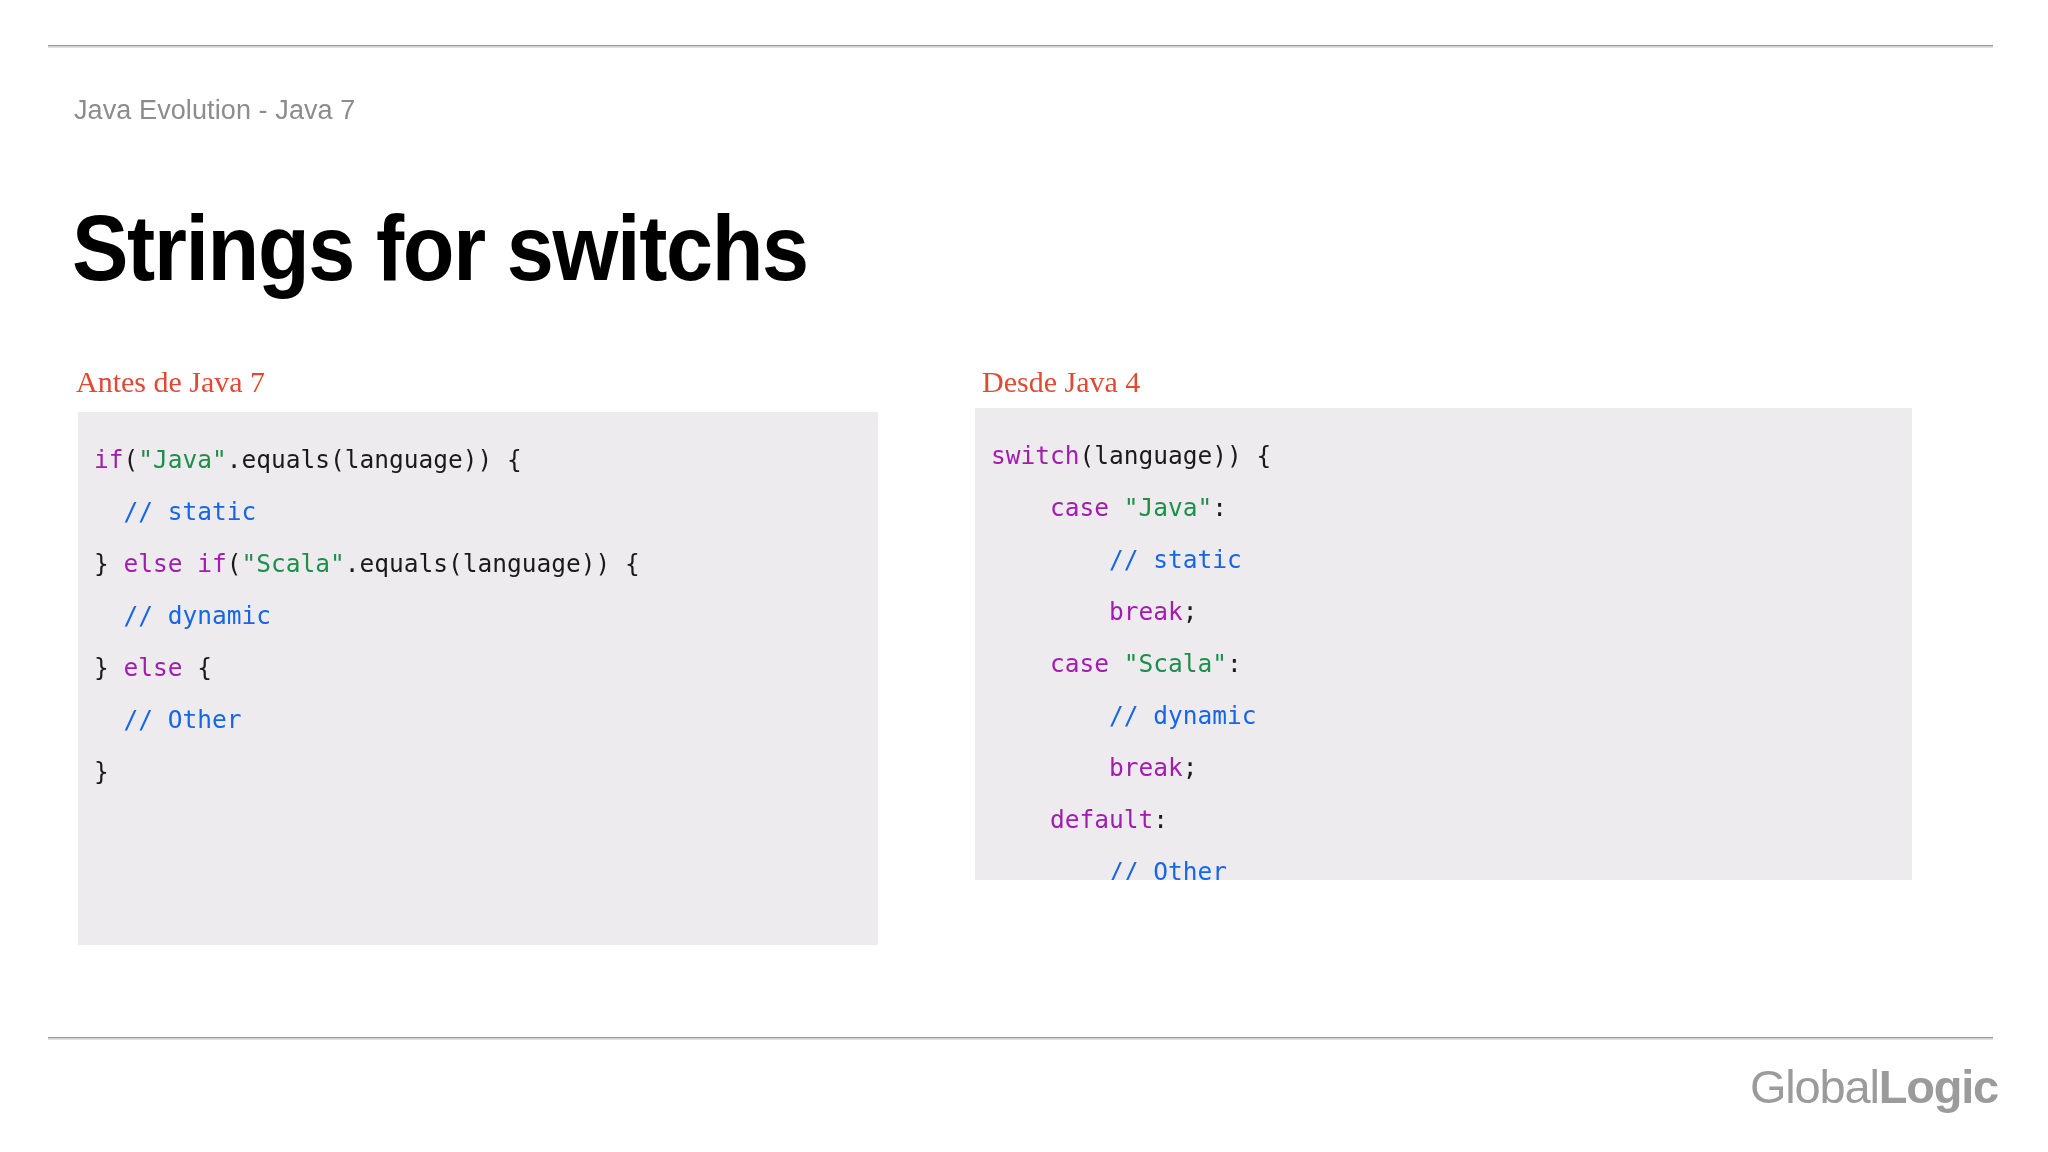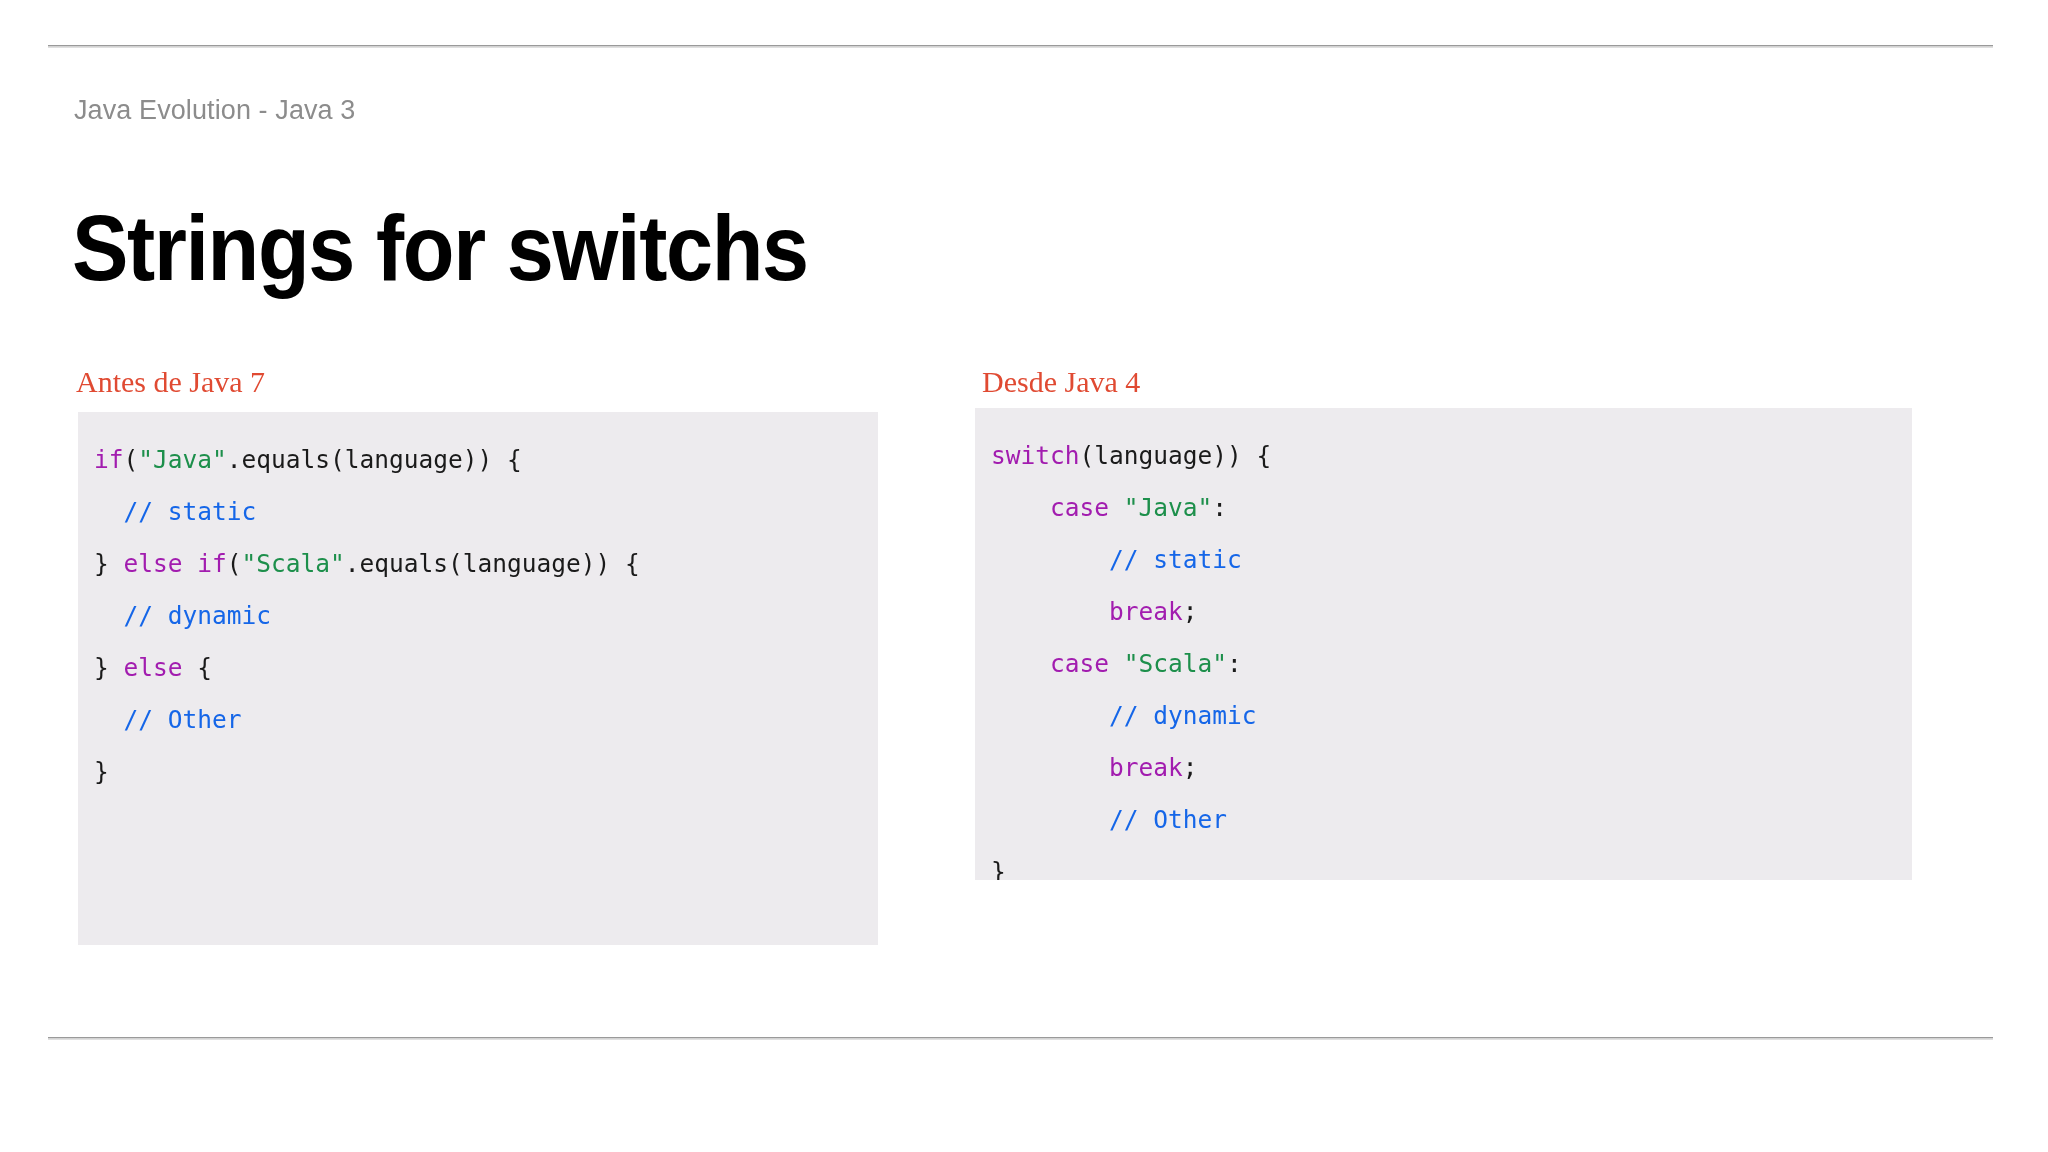--- a/index.html
+++ b/index.html
@@ -118,21 +118,21 @@
   .logo .lg-global { font-weight: normal; }
   .logo .lg-logic  { font-weight: bold; }
 </style>
 </head>
 <body>
 
 <div class="slide">
 
   <div class="rule rule-top"></div>
 
-  <div class="eyebrow">Java Evolution - Java 3</div>
+  <div class="eyebrow">Java Evolution - Java 7</div>
 
   <h1 class="title">Strings for switchs</h1>
 
   <div class="col-heading left">Antes de Java 7</div>
 
   <div class="codeblock left" id="code-left">
       <div class="line"><span class="kw">if</span><span class="pl">(</span><span class="str">"Java"</span><span class="pl">.equals(language)) {</span></div>
       <div class="line"><span class="pl">  </span><span class="cmt">// static</span></div>
       <div class="line"><span class="pl">} </span><span class="kw">else</span><span class="pl"> </span><span class="kw">if</span><span class="pl">(</span><span class="str">"Scala"</span><span class="pl">.equals(language)) {</span></div>
       <div class="line"><span class="pl">  </span><span class="cmt">// dynamic</span></div>
@@ -144,20 +144,24 @@
   <div class="col-heading right">Desde Java 4</div>
 
   <div class="codeblock right" id="code-right">
       <div class="line"><span class="kw">switch</span><span class="pl">(language)) {</span></div>
       <div class="line"><span class="pl">    </span><span class="kw">case</span><span class="pl"> </span><span class="str">"Java"</span><span class="pl">:</span></div>
       <div class="line"><span class="pl">        </span><span class="cmt">// static</span></div>
       <div class="line"><span class="pl">        </span><span class="kw">break</span><span class="pl">;</span></div>
       <div class="line"><span class="pl">    </span><span class="kw">case</span><span class="pl"> </span><span class="str">"Scala"</span><span class="pl">:</span></div>
       <div class="line"><span class="pl">        </span><span class="cmt">// dynamic</span></div>
       <div class="line"><span class="pl">        </span><span class="kw">break</span><span class="pl">;</span></div>
+      <div class="line"><span class="pl">    </span><span class="kw">default</span><span class="pl">:</span></div>
       <div class="line"><span class="pl">        </span><span class="cmt">// Other</span></div>
       <div class="line"><span class="pl">}</span></div>
     </div>
 
   <div class="rule rule-bottom"></div>
 
+  <div class="logo">
+    <span class="lg-global">Global</span><span class="lg-logic">Logic</span>
+  </div>
 
 </div>
 
 </body></html>

